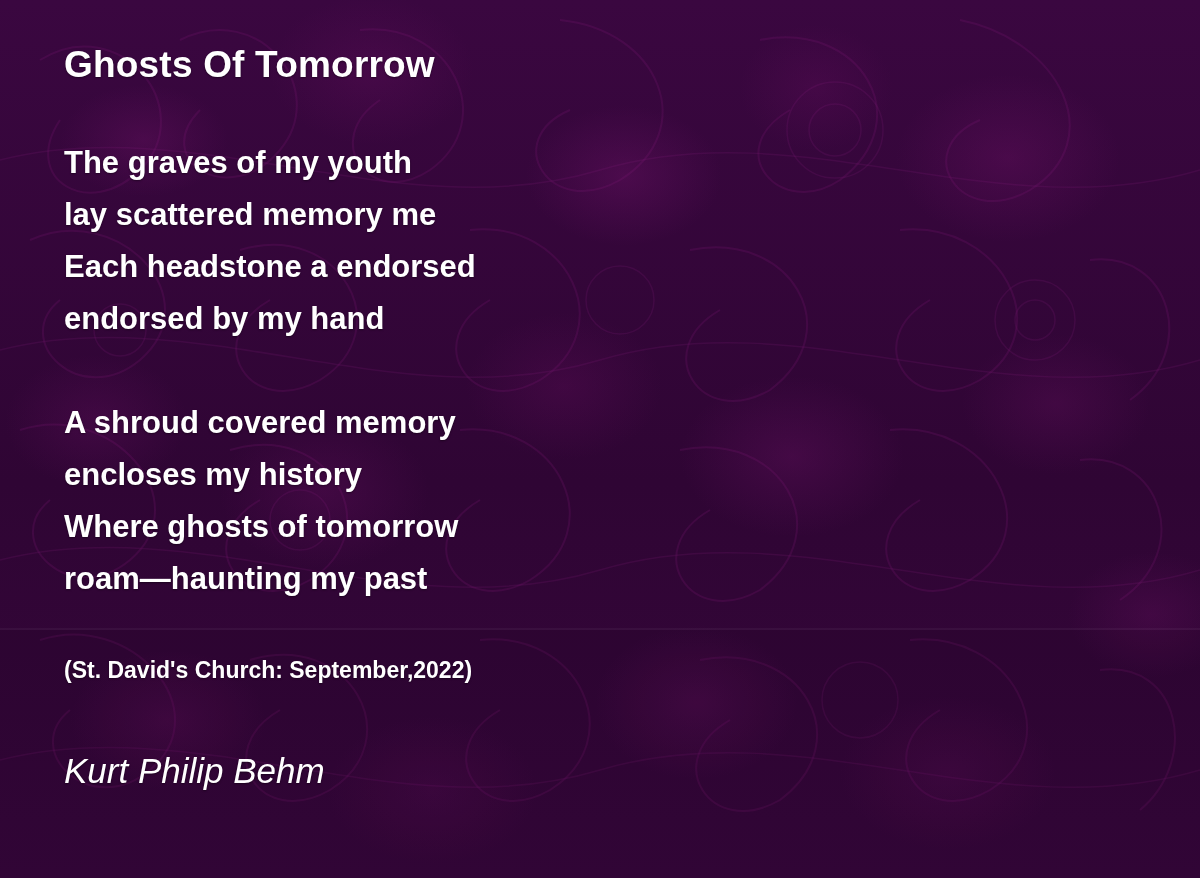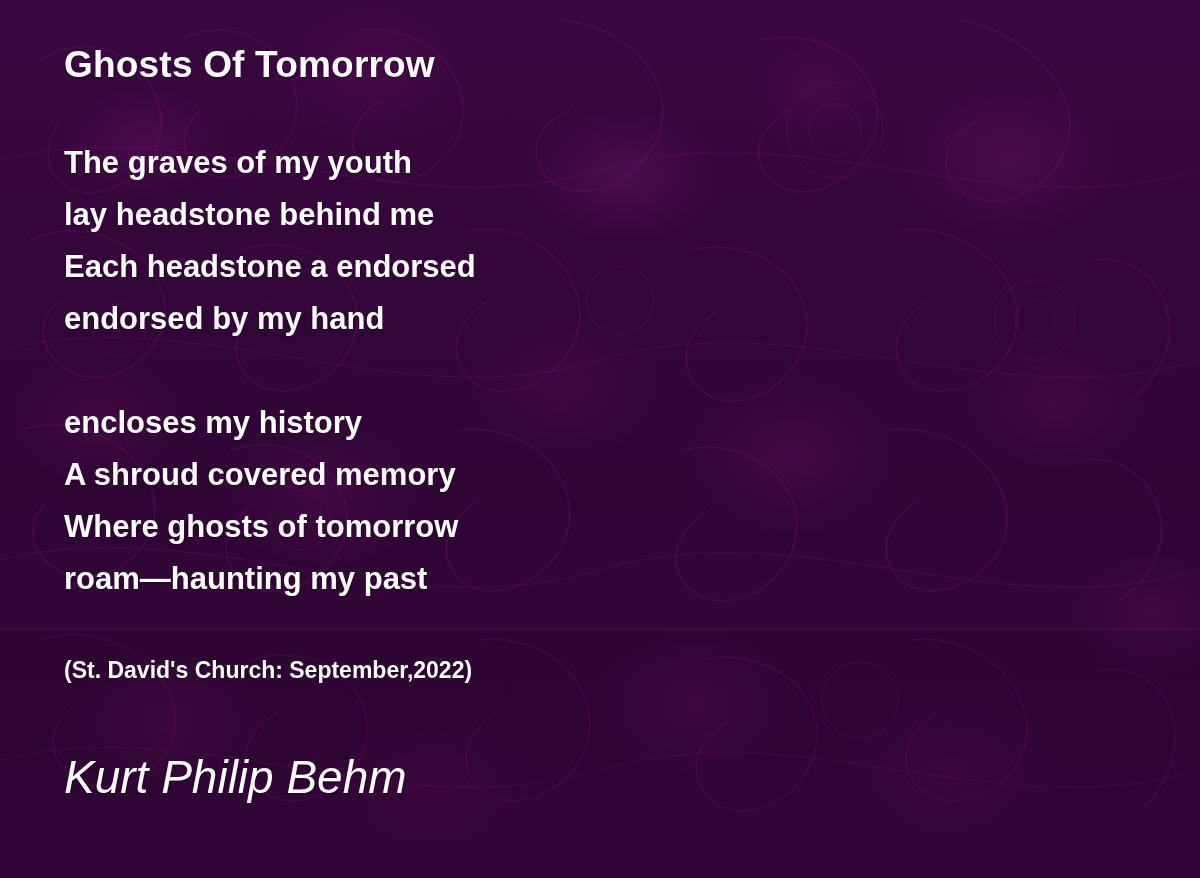--- a/index.html
+++ b/index.html
@@ -109,21 +109,21 @@
     color: #ffffff;
     font-size: 23px;
     font-weight: bold;
     line-height: 1.2;
     margin: 44px 0 15px 0;
     text-shadow: 0 1px 2px rgba(0,0,0,0.40);
   }
 
   #poem-author {
     color: #ffffff;
-    font-size: 46px;
+    font-size: 35px;
     font-style: italic;
     font-weight: normal;
     line-height: 1.2;
     margin: 66px 0 0 0;
     text-shadow: 0 1px 2px rgba(0,0,0,0.40);
   }
 </style>
 </head>
 <body>
 
@@ -178,28 +178,28 @@
 
   <div id="bg-seam"></div>
   <div id="bg-lower-tint"></div>
 
   <div id="content">
 
     <h1 id="poem-title">Ghosts Of Tomorrow</h1>
 
     <div class="stanza">
       <div class="poem-line">The graves of my youth</div>
-      <div class="poem-line">lay headstone behind me</div>
+      <div class="poem-line">lay scattered memory me</div>
       <div class="poem-line">Each headstone a endorsed</div>
       <div class="poem-line">endorsed by my hand</div>
     </div>
 
     <div class="stanza">
+      <div class="poem-line">A shroud covered memory</div>
       <div class="poem-line">encloses my history</div>
-      <div class="poem-line">A shroud covered memory</div>
       <div class="poem-line">Where ghosts of tomorrow</div>
       <div class="poem-line">roam—haunting my past</div>
     </div>
 
     <div id="poem-note">(St. David's Church: September,2022)</div>
 
     <div id="poem-author">Kurt Philip Behm</div>
 
   </div>
 </div>

